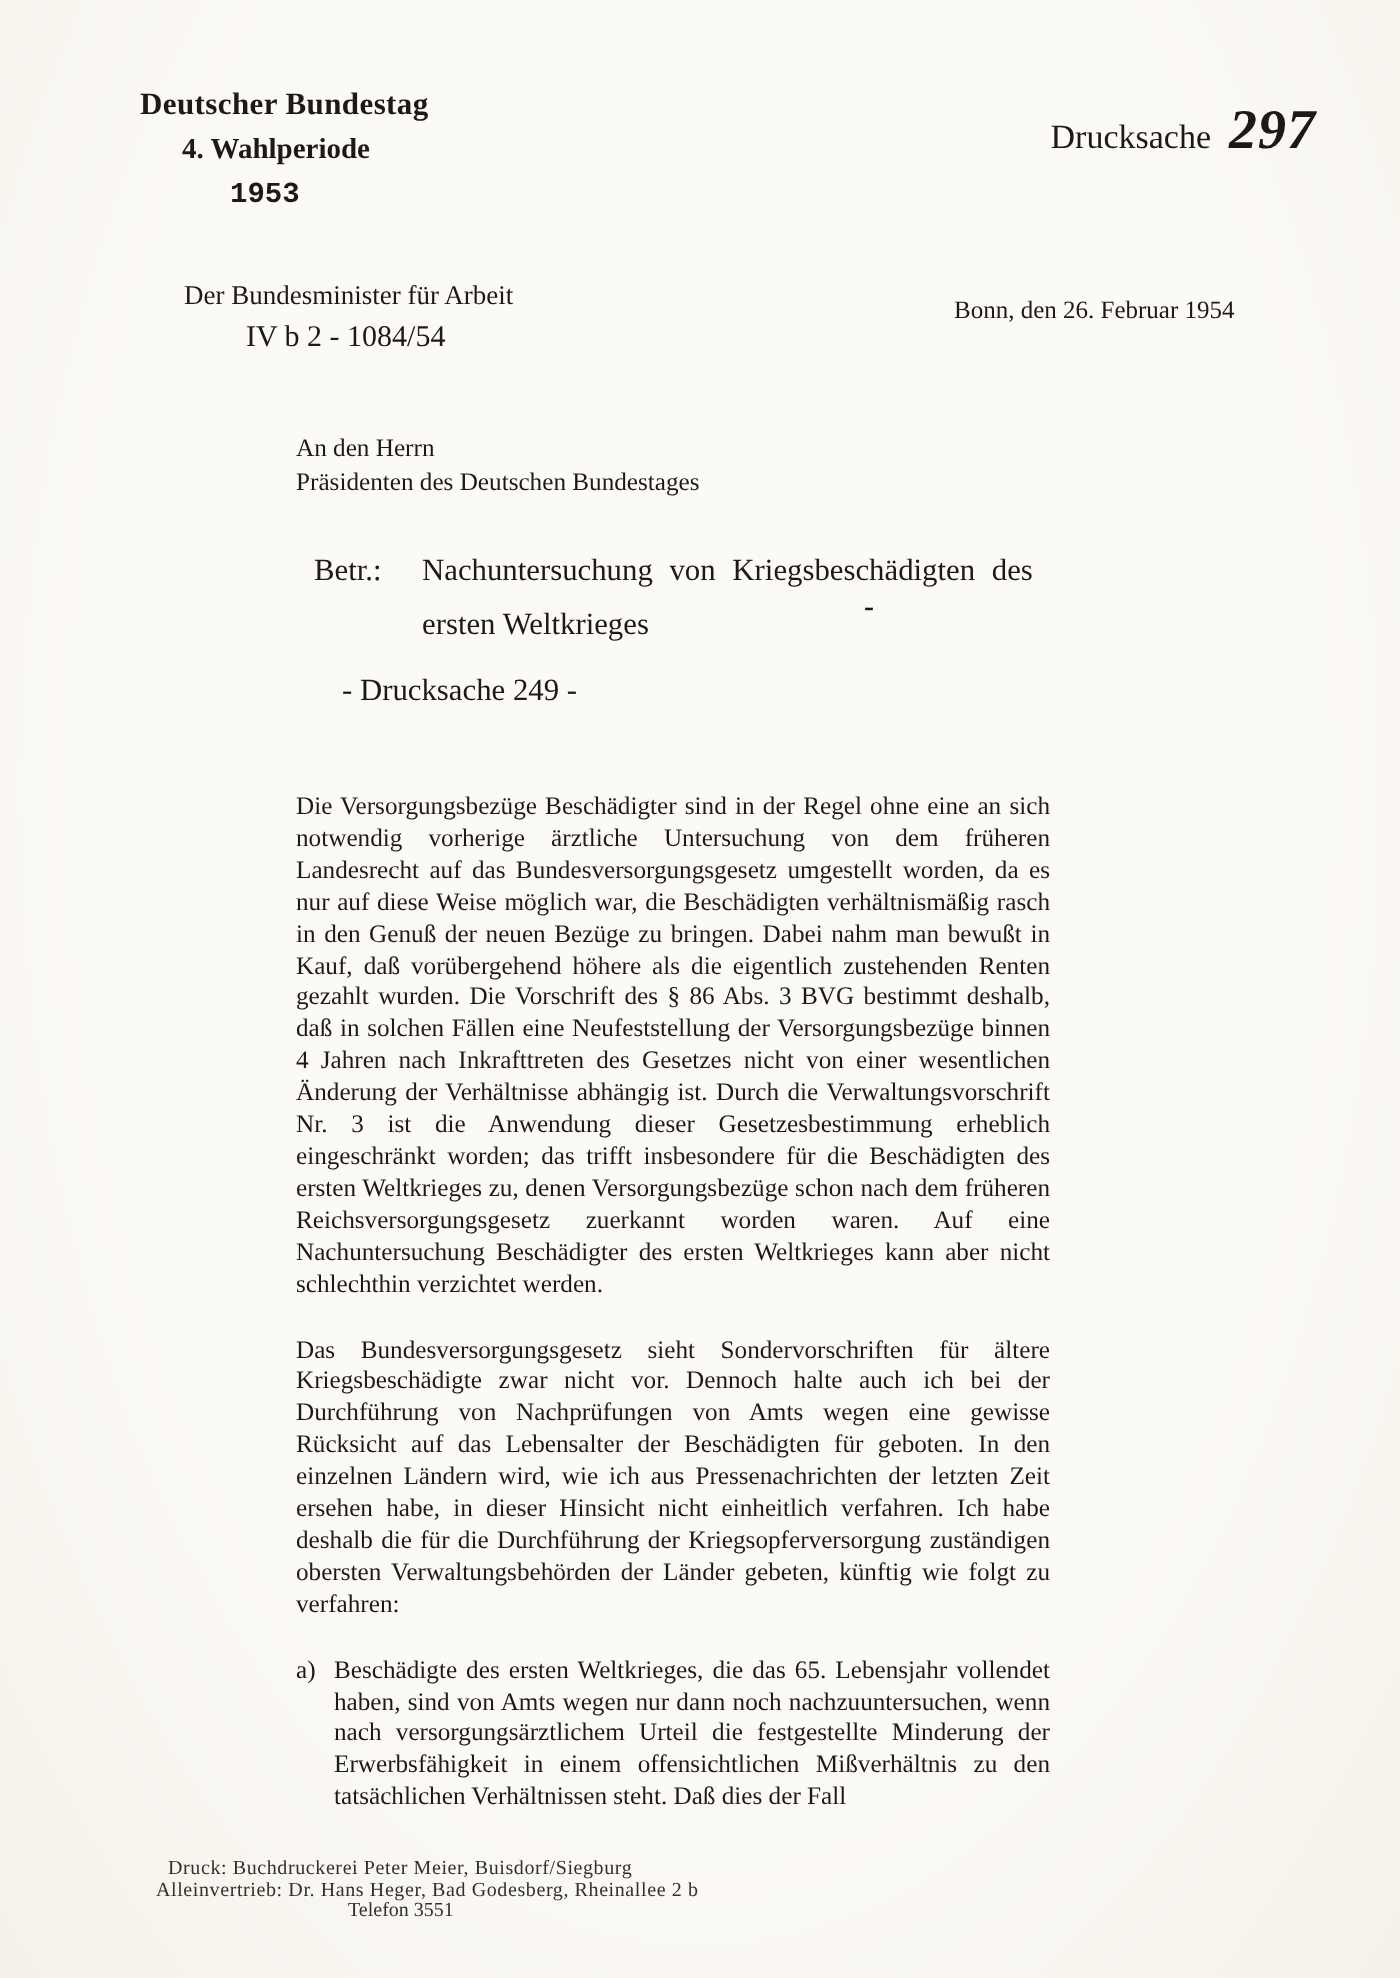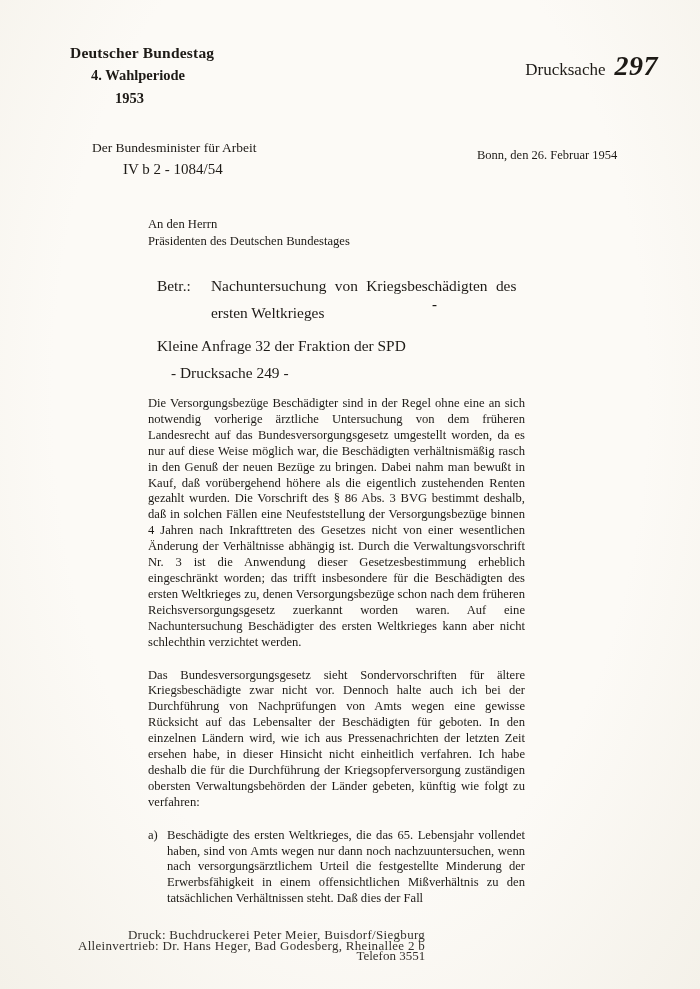--- a/index.html
+++ b/index.html
@@ -10,21 +10,21 @@
     color:#1d1a16;
     font-family:"Liberation Serif", serif;
     -webkit-font-smoothing:antialiased;
   }
   .abs{position:absolute;}
 
   
   .mast-left{left:70px;top:44px;font-weight:bold;}
   .mast-line1{font-size:15.5px;letter-spacing:0.2px;}
   .mast-line2{font-size:14.5px;margin-left:21px;margin-top:5px;}
-  .mast-line3{font-size:14.5px;margin-left:45px;margin-top:6px;}
+  .mast-line3{font-size:14.5px;margin-left:45px;margin-top:6px;font-family:Liberation Mono, monospace;}
 
   .mast-right{right:42px;top:50px;display:flex;align-items:baseline;gap:9px;text-align:center;}
   .ds-label{font-size:17px;}
   .ds-num{font-size:28px;font-weight:bold;letter-spacing:0.5px;font-style:italic;}
 
   
   .sender{left:92px;top:140px;font-size:13.5px;}
   .sender-ref{margin-left:31px;margin-top:5px;font-size:15px;}
   .place-date{left:477px;top:148px;font-size:12.5px;}
 
@@ -44,21 +44,21 @@
   .stray-dash{left:432px;top:296px;font-weight:bold;font-size:15px;}
 
   
   .body-text{left:148px;top:396px;width:377px;font-size:12.6px;line-height:15.9px;text-align:justify;}
   .body-text p{margin:0 0 17px 0;}
   .item-a{display:flex;margin-top:15px;}
   .item-label{flex:none;width:19px;}
   .item-text{flex:1;text-align:justify;}
 
   
-  .footer{left:78px;top:930px;font-size:13px;line-height:10.5px;color:#33302b;text-align:right;}
+  .footer{left:78px;top:930px;font-size:10px;line-height:10.5px;color:#33302b;}
   .footer-line1{margin-left:6px;letter-spacing:0.3px;}
   .footer-line2{letter-spacing:0.3px;}
   .footer-line3{margin-left:96px;}
 </style>
 </head>
 <body>
 
 <div class="abs mast-left">
   <div class="mast-line1">Deutscher Bundestag</div>
   <div class="mast-line2">4. Wahlperiode</div>
@@ -89,21 +89,20 @@
       <span class="wide">Nachuntersuchung von Kriegsbeschädigten des</span>
       <span class="subject-line">ersten Weltkrieges</span>
     </span>
   </div>
 </div>
 <div class="abs stray-dash">-</div>
 
 <div class="abs subject bezug">
   <div class="subject-row">
     <span class="subject-text">
-      <span class="subject-line">Kleine Anfrage 32 der Fraktion der SPD</span>
       <span class="subject-line bezug-line2">- Drucksache 249 -</span>
     </span>
   </div>
 </div>
 
 <div class="abs body-text">
   <p>Die Versorgungsbezüge Beschädigter sind in der Regel ohne eine an sich notwendig vorherige ärztliche Untersuchung von dem früheren Landesrecht auf das Bundesversorgungsgesetz umgestellt worden, da es nur auf diese Weise möglich war, die Beschädigten verhältnismäßig rasch in den Genuß der neuen Bezüge zu bringen. Dabei nahm man bewußt in Kauf, daß vorübergehend höhere als die eigentlich zustehenden Renten gezahlt wurden. Die Vorschrift des § 86 Abs. 3 BVG bestimmt deshalb, daß in solchen Fällen eine Neufeststellung der Versorgungsbezüge binnen 4 Jahren nach Inkrafttreten des Gesetzes nicht von einer wesentlichen Änderung der Verhältnisse abhängig ist. Durch die Verwaltungsvorschrift Nr. 3 ist die Anwendung dieser Gesetzesbestimmung erheblich eingeschränkt worden; das trifft insbesondere für die Beschädigten des ersten Weltkrieges zu, denen Versorgungsbezüge schon nach dem früheren Reichsversorgungsgesetz zuerkannt worden waren. Auf eine Nachuntersuchung Beschädigter des ersten Weltkrieges kann aber nicht schlechthin verzichtet werden.</p>
   <p>Das Bundesversorgungsgesetz sieht Sondervorschriften für ältere Kriegsbeschädigte zwar nicht vor. Dennoch halte auch ich bei der Durchführung von Nachprüfungen von Amts wegen eine gewisse Rücksicht auf das Lebensalter der Beschädigten für geboten. In den einzelnen Ländern wird, wie ich aus Pressenachrichten der letzten Zeit ersehen habe, in dieser Hinsicht nicht einheitlich verfahren. Ich habe deshalb die für die Durchführung der Kriegsopferversorgung zuständigen obersten Verwaltungsbehörden der Länder gebeten, künftig wie folgt zu verfahren:</p>
   <div class="item-a">
     <span class="item-label">a)</span>

